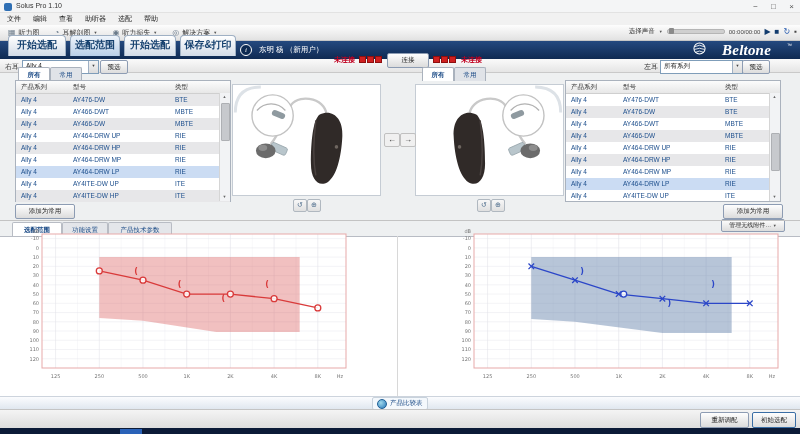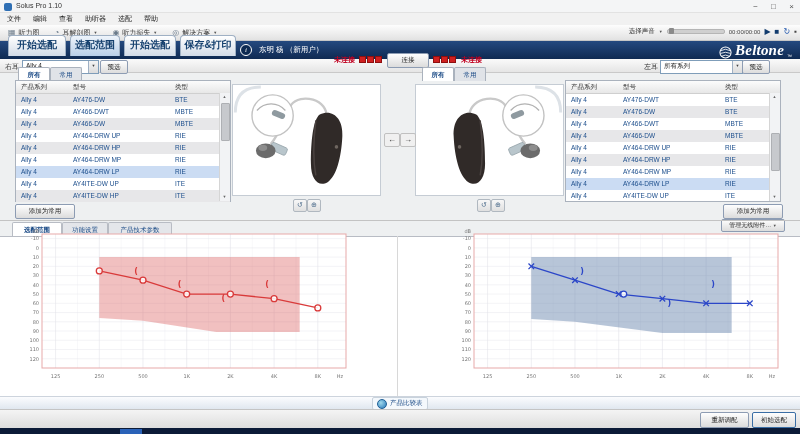--- a/index.html
+++ b/index.html
@@ -21,21 +21,21 @@
   .ptime{font-size:6px;color:#444;}
   .ptrack{width:56px;height:3px;background:#cfcfcf;border:1px solid #b5b5b5;border-radius:2px;position:relative;}
   .pthumb{position:absolute;left:1px;top:-2px;width:5px;height:6px;background:#8a8a8a;border-radius:1px;}
   .picon{font-size:8px;line-height:9px;}
   
   .bluebar{left:0;top:41px;width:800px;height:18px;background:linear-gradient(#24497f,#0f2a52);}
   .htab{position:absolute;top:35px;height:21px;line-height:17px;text-align:center;font-size:10px;font-weight:bold;color:#15406e;background:linear-gradient(#ffffff,#d3dce8);border:1px solid #9fb0c4;border-bottom:none;border-radius:4px 4px 0 0;box-sizing:border-box;}
   .htab.active{background:linear-gradient(#eef4fb,#b9cfe8);}
   .infoicon{position:absolute;left:240px;top:44px;width:10px;height:10px;border-radius:50%;background:#0d2a52;border:1px solid #fff;color:#fff;font-size:7px;line-height:10px;text-align:center;font-family:"Liberation Serif",serif;font-style:italic;}
   .patient{position:absolute;left:259px;top:45px;color:#fff;font-size:7.5px;}
-  .brand{position:absolute;right:8px;top:42px;display:flex;align-items:flex-end;gap:3px;color:#fff;}
+  .brand{position:absolute;right:8px;top:42px;display:flex;align-items:flex-start;gap:16px;color:#fff;}
   .brandtext{font-family:"Liberation Serif",serif;font-style:italic;font-weight:bold;font-size:15px;letter-spacing:0.2px;}
   .brandsup{font-size:5px;vertical-align:super;}
   
   .subheader{left:0;top:59px;width:800px;height:14px;background:linear-gradient(#fafafa,#e5e5e5);border-bottom:1px solid #c9c9c9;}
   .lbl{position:absolute;font-size:7px;color:#333;top:62px;}
   .selbox{position:absolute;top:60px;height:12px;background:#fff;border:1px solid #7f9db9;font-size:6.5px;line-height:10px;padding-left:3px;color:#222;}
   .selcaret{position:absolute;right:0;top:0;bottom:0;width:9px;background:linear-gradient(#f4f4f4,#dcdcdc);border-left:1px solid #9fb0c4;text-align:center;font-size:4px;line-height:10px;color:#444;}
   .btn{position:absolute;background:linear-gradient(#fefefe,#dcdcdc);border:1px solid #8d9cb3;border-radius:2px;font-size:6.5px;text-align:center;color:#222;}
   
   .conn{position:absolute;left:334px;top:53px;height:14px;display:flex;align-items:center;gap:4px;}

